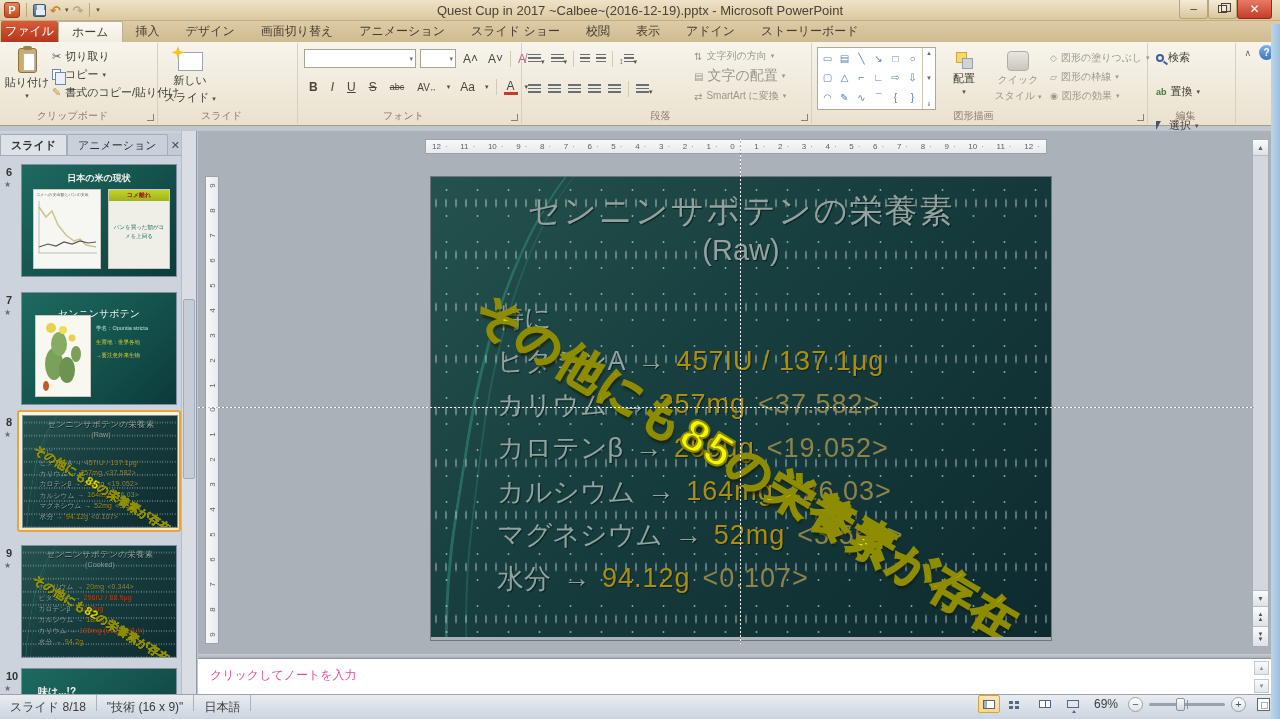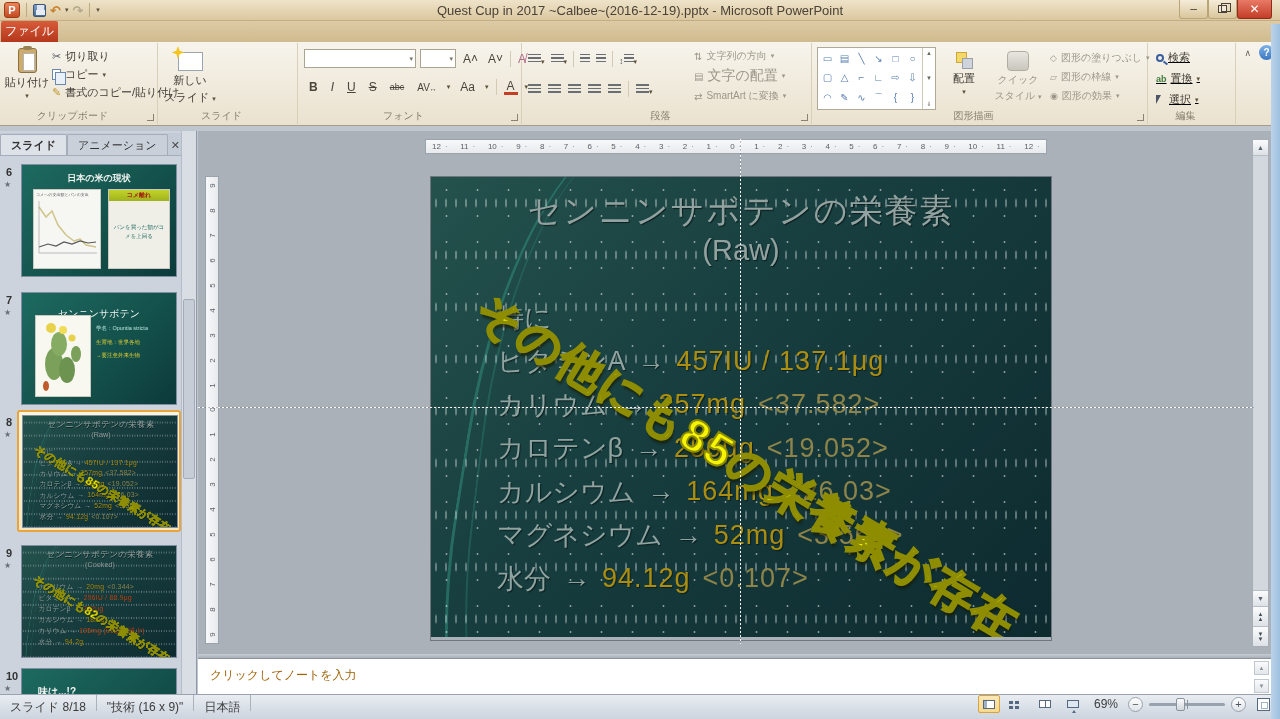--- a/index.html
+++ b/index.html
@@ -157,21 +157,21 @@
   .vscroll { position:absolute; right:2px; top:8px; width:17px; height:508px; background:#d3d8de; border:1px solid #a8aeb6; display:flex; flex-direction:column; }
   .sc-btn { height:16px; display:flex; align-items:center; justify-content:center; font-size:7px; color:#5a6470;
     background:linear-gradient(#fafbfc,#dde1e6); border-bottom:1px solid #b8bec6; }
   .sc-track { flex:1; }
   .sc-dbl { height:20px; display:flex; flex-direction:column; align-items:center; justify-content:center; font-size:6px; line-height:5px; color:#444c56;
     background:linear-gradient(#fafbfc,#dde1e6); border-top:1px solid #b8bec6; }
 
   
   .splitter { position:absolute; left:198px; top:654px; width:1073px; height:4px; background:linear-gradient(#c8cdd4,#aab0b8); }
   .notes { position:absolute; left:198px; top:658px; width:1073px; height:36px; background:#fff; border-top:1px solid #8d939b; }
-  .notes-text { position:absolute; left:12px; top:8px; font-size:12px; color:#a16207; }
+  .notes-text { position:absolute; left:12px; top:8px; font-size:12px; color:#ec4899; }
   .notes-scroll { position:absolute; right:2px; top:2px; width:15px; height:32px; display:flex; flex-direction:column; justify-content:space-between; }
   .nsc { height:14px; background:linear-gradient(#fafbfc,#e2e6ea); border:1px solid #c2c8cf; font-size:6px; color:#8a929c; display:flex; align-items:center; justify-content:center; }
 
   
   .statusbar { position:absolute; left:0; top:694px; width:1280px; height:25px;
     background:linear-gradient(#e9edf2,#ccd4de); border-top:1px solid #9aa2ae; display:flex; align-items:flex-start; font-size:12px; color:#3c3c3c; }
   .sb-seg { padding:0 10px; height:100%; display:flex; align-items:center; }
   .sb-sep { width:1px; height:16px; background:#aab2bc; }
   .sb-right { margin-left:auto; display:flex; align-items:center; gap:6px; padding-right:6px; }
   .vb { width:22px; height:18px; display:flex; align-items:center; justify-content:center; border:1px solid transparent; border-radius:2px; }
@@ -214,20 +214,33 @@
       <div class="winbtn">–</div>
       <div class="winbtn">
           <span class="ic-restore"></span>
         </div>
       <div class="winbtn close">✕</div>
     </div>
   </div>
 
   <div class="tabrow">
     <div class="file-tab">ファイル</div>
+    <div style="display:flex;">
+
+    <span class="rtab active">ホーム</span>
+        <span class="rtab">挿入</span>
+        <span class="rtab">デザイン</span>
+        <span class="rtab">画面切り替え</span>
+        <span class="rtab">アニメーション</span>
+        <span class="rtab">スライド ショー</span>
+        <span class="rtab">校閲</span>
+        <span class="rtab">表示</span>
+        <span class="rtab">アドイン</span>
+        <span class="rtab">ストーリーボード</span>
+      </div>
   </div>
 
   <div class="ribbon">
 
     <div class="rgroup" style="left:0;width:158px;">
       <div class="bigbtn" style="position:absolute;left:6px;top:2px;width:42px;">
         <span class="ic-paste"></span>
         <span class="rbtn-txt">貼り付け</span>
           <span class="caret">▾</span>
       </div>
@@ -384,21 +397,21 @@
             <span class="ic-diamond">◉</span>
             <span class="rbtn-txt gray" style="font-size:10px;">図形の効果</span>
             <span class="caret gray">▾</span>
           </div>
       </div>
       <div class="rg-label">図形描画</div>
       <div class="launcher"></div>
     </div>
 
     <div class="rgroup" style="left:1148px;width:88px;">
-      <div class="vstack" style="position:absolute;left:8px;top:7px;gap:6px;text-decoration:underline;">
+      <div class="vstack" style="position:absolute;left:8px;top:7px;gap:19px;">
         <div class="hrow">
             <span class="ic-find"></span>
             <span class="rbtn-txt">検索</span>
           </div>
         <div class="hrow">
             <span class="ic-replace">ab</span>
             <span class="rbtn-txt">置換</span>
             <span class="caret">▾</span>
           </div>
         <div class="hrow">

